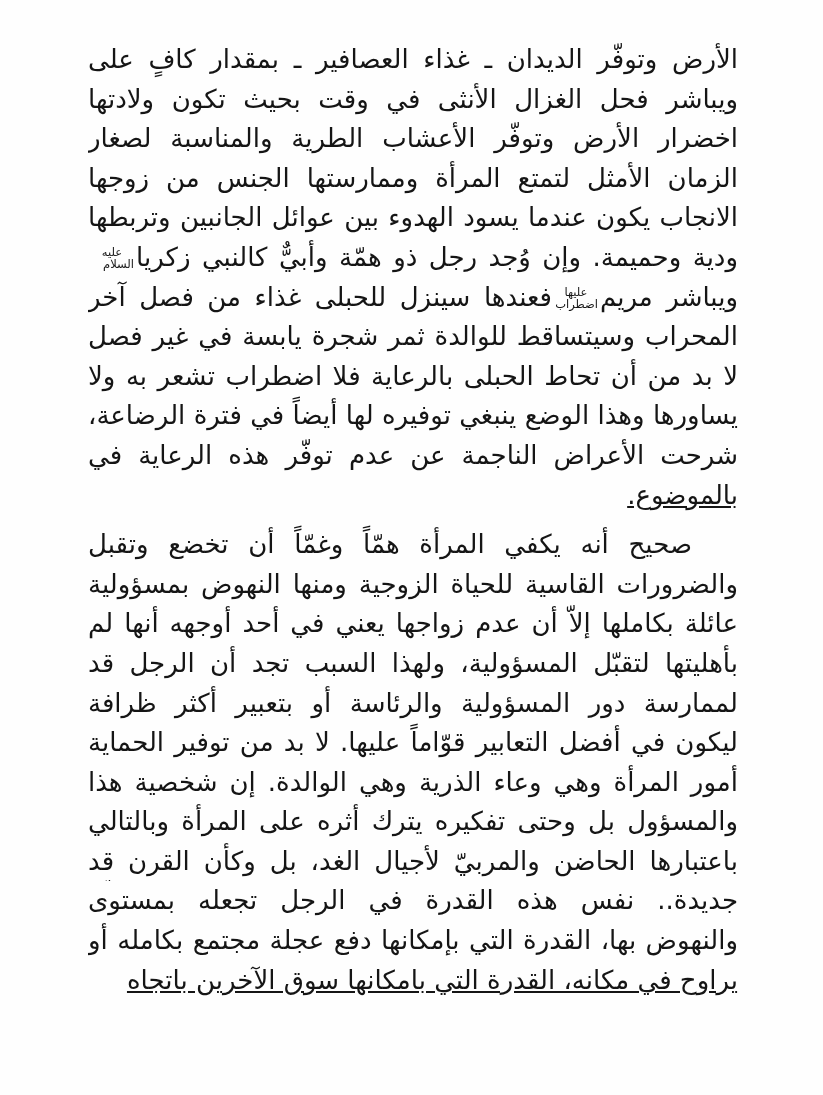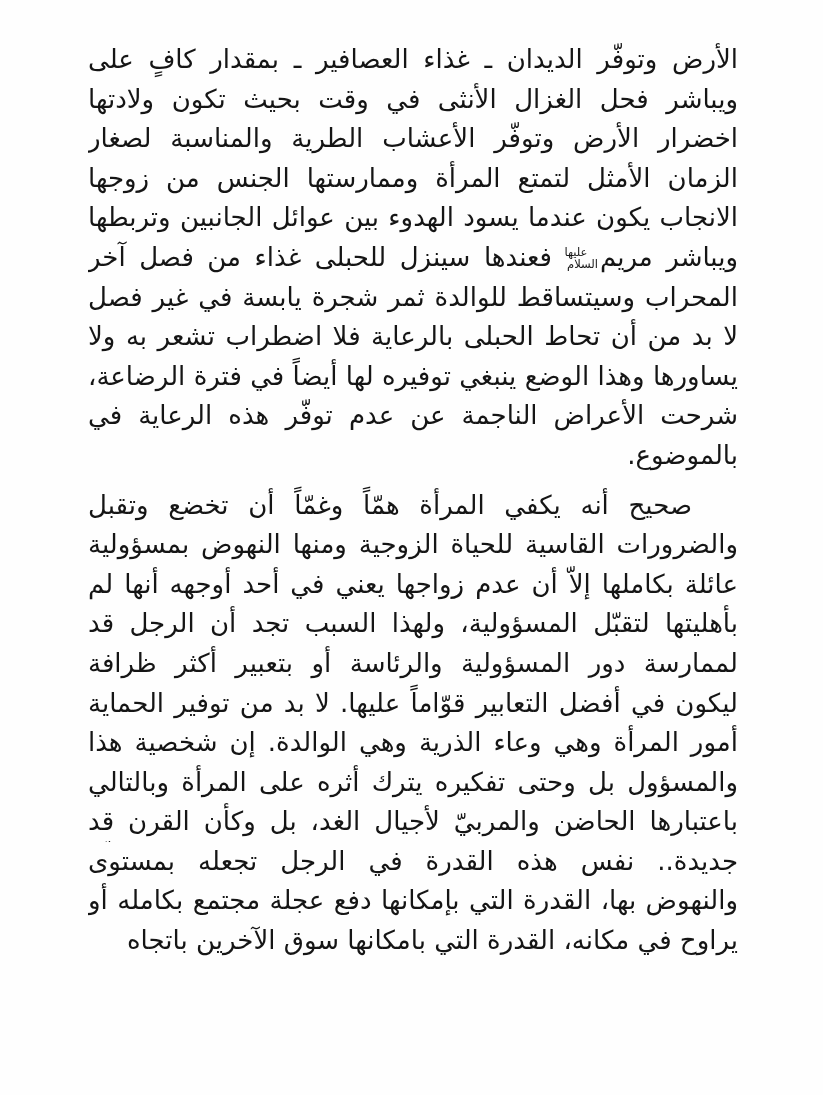--- a/index.html
+++ b/index.html
@@ -35,20 +35,21 @@
     height: 39.6px;
     line-height: 39.6px;
     white-space: normal;
     overflow: hidden;
   }
   .line.just {
     text-align: justify;
     text-align-last: justify;
   }
   .line.last {
+    text-decoration: underline;
   }
   .paragraph.indented .line:first-child {
     text-indent: 46px;
   }
   .honorific {
     display: inline-block;
     width: 44px;
     font-size: 11.5px;
     line-height: 1.05;
     text-align: center;
@@ -71,21 +72,22 @@
 <body>
 
 <div class="page">
   <div class="text-block">
       <div class="paragraph">
         <div class="line just"><span>الأرض وتوفّر الديدان ـ غذاء العصافير ـ بمقدار كافٍ  على سطحها.</span></div>
         <div class="line just"><span>ويباشر فحل الغزال الأنثى في وقت بحيث تكون ولادتها متزامنة مع</span></div>
         <div class="line just"><span>اخضرار الأرض وتوفّر الأعشاب الطرية والمناسبة لصغار الغزال. .  لكن</span></div>
         <div class="line just"><span>الزمان الأمثل لتمتع المرأة وممارستها الجنس من زوجها وبالتالي</span></div>
         <div class="line just"><span>الانجاب يكون عندما يسود الهدوء بين عوائل الجانبين وتربطها علاقات</span></div>
-        <div class="line just"><span>ويباشر مريم</span><span class="honorific">عليها السلام</span><span>فعندها سينزل للحبلى غذاء من فصل آخر في</span></div>
+        <div class="line just"><span>ودية وحميمة. وإن وُجد رجل ذو همّة وأبيٌّ كالنبي زكريا</span><span class="honorific">عليه السلام</span></div>
+        <div class="line just"><span>ويباشر مريم</span><span class="honorific">عليها اضطراب</span><span>فعندها سينزل للحبلى غذاء من فصل آخر في</span></div>
         <div class="line just"><span>المحراب وسيتساقط للوالدة ثمر شجرة يابسة في غير فصل إثمارها ولذا</span></div>
         <div class="line just"><span>لا بد من أن تحاط الحبلى بالرعاية فلا اضطراب تشعر به ولا قلق</span></div>
         <div class="line just"><span>يساورها وهذا الوضع ينبغي توفيره لها أيضاً في فترة الرضاعة، وقد</span></div>
         <div class="line just"><span>شرحت الأعراض الناجمة عن عدم توفّر هذه الرعاية في المجلد الخاص</span></div>
         <div class="line last"><span>بالموضوع.</span></div>
       </div>
       <div class="paragraph indented">
         <div class="line just"><span>صحيح أنه يكفي المرأة همّاً وغمّاً أن تخضع وتقبل الظروف</span></div>
         <div class="line just"><span>والضرورات القاسية للحياة الزوجية ومنها النهوض بمسؤولية إدارة حياة</span></div>
         <div class="line just"><span>عائلة بكاملها إلاّ أن عدم زواجها يعني في أحد أوجهه أنها لم تؤمن</span></div>

